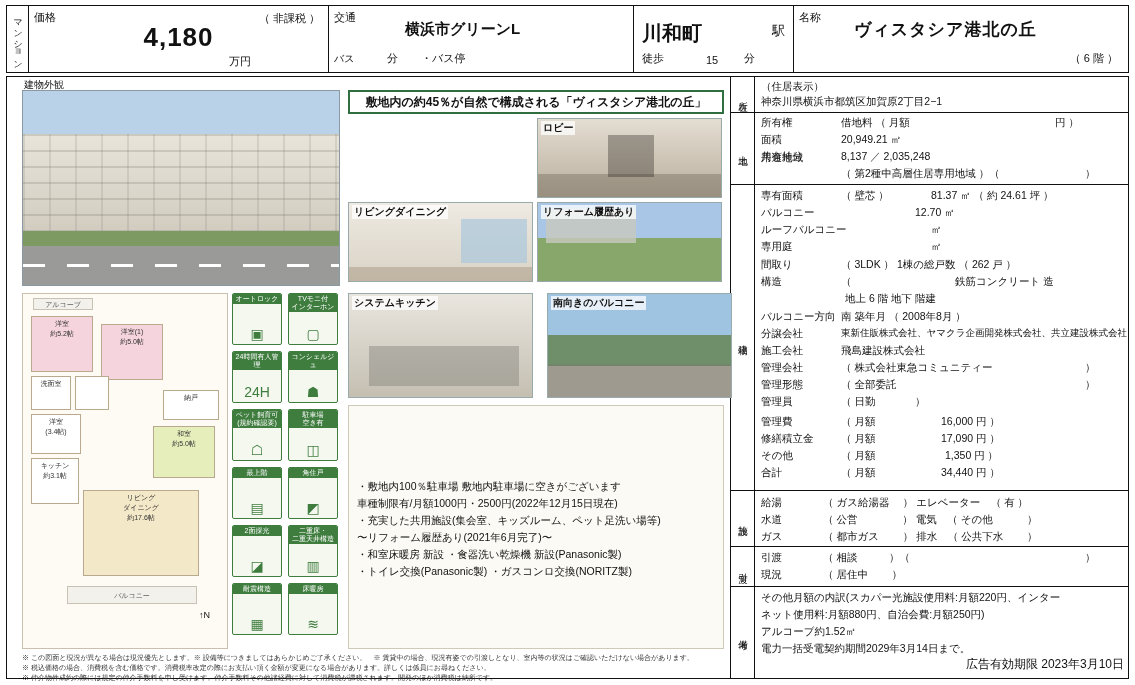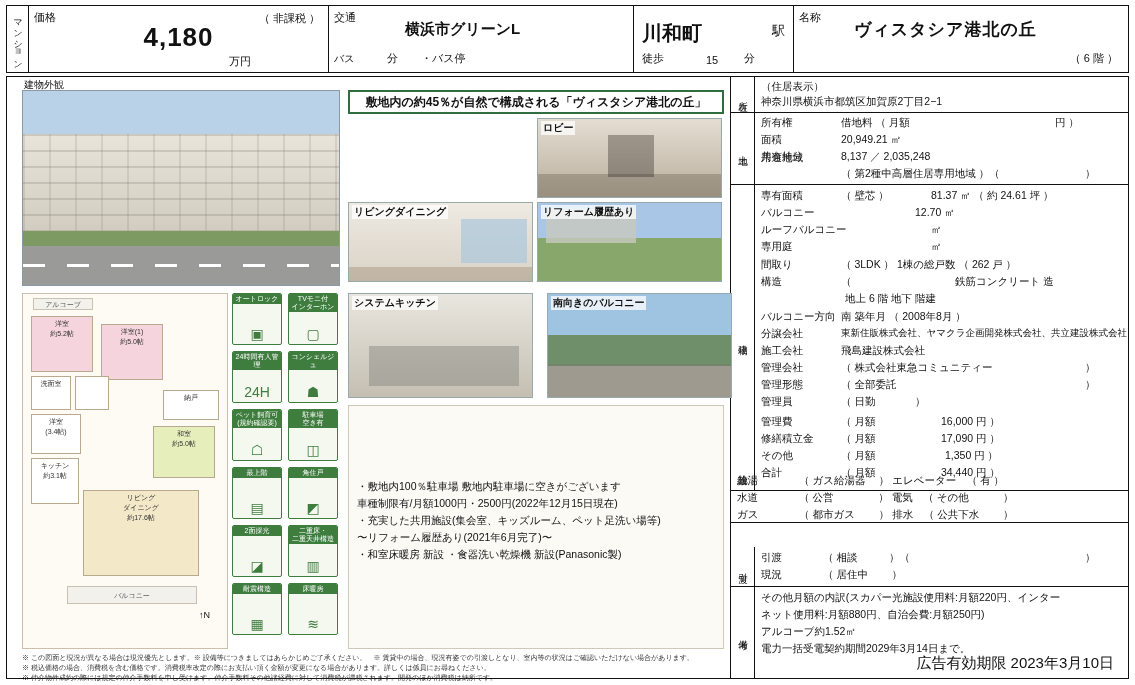--- a/index.html
+++ b/index.html
@@ -101,21 +101,21 @@
   .plan-notes { position:absolute; left:12px; top:360px; width:702px; font-size:7px; line-height:1.45; color:#333; }
 
   
   .rrow { position:absolute; left:0; width:100%; border-bottom:1px solid #111; display:flex; }
   .rlab { width:24px; border-right:1px solid #111; display:flex; align-items:center; justify-content:center; font-size:9.5px; }
   .rlab span { writing-mode:vertical-rl; letter-spacing:1px; }
   .rbody { flex:1; position:relative; }
   .line { position:absolute; left:6px; font-size:10.5px; white-space:nowrap; }
   .sub { position:absolute; left:46px; font-size:10.5px; white-space:nowrap; }
 
-  .ad-date { position:absolute; right:14px; bottom:6px; font-size:15px; }
+  .ad-date { position:absolute; right:4px; bottom:6px; font-size:12px; }
 </style>
 </head>
 <body>
 
 <div class="sheet">
 
   <div class="topbar">
     <div class="vlabel">
         <span>マンション</span>
       </div>
@@ -266,20 +266,21 @@
             <div class="blk" style="position:absolute;left:0;top:70px;width:185px;height:35px;background:rgba(120,115,105,.4);"></div>
           </div>
 
           <div class="spec-box">
             <div class="spec-list">
               <div>・敷地内100％駐車場  敷地内駐車場に空きがございます</div>
               <div>車種制限有/月額1000円・2500円(2022年12月15日現在)</div>
               <div>・充実した共用施設(集会室、キッズルーム、ペット足洗い場等)</div>
               <div>〜リフォーム履歴あり(2021年6月完了)〜</div>
               <div>・和室床暖房 新設  ・食器洗い乾燥機 新設(Panasonic製)</div>
+              <div>・トイレ交換(Panasonic製) ・ガスコンロ交換(NORITZ製)</div>
             </div>
           </div>
         </div>
 
         <div class="plan-notes">
           <div>※ この図面と現況が異なる場合は現況優先とします。※ 設備等につきましてはあらかじめご了承ください。　※ 賃貸中の場合、現況有姿での引渡しとなり、室内等の状況はご確認いただけない場合があります。</div>
           <div>※ 税込価格の場合、消費税を含む価格です。消費税率改定の際にお支払い頂く金額が変更になる場合があります。詳しくは係員にお尋ねください。</div>
           <div>※ 仲介物件成約の際には規定の仲介手数料を申し受けます。仲介手数料その他諸経費に対して消費税が課税されます。開発のほか消費税は納所です。</div>
         </div>
       </div>
@@ -377,21 +378,21 @@
           <div class="line" style="top:264px;">その他</div>
           <div class="sub" style="top:264px;left:86px;">（   月額</div>
           <div class="sub" style="top:264px;left:190px;">1,350 円  ）</div>
 
           <div class="line" style="top:281px;">合計</div>
           <div class="sub" style="top:281px;left:86px;">（   月額</div>
           <div class="sub" style="top:281px;left:186px;">34,440 円  ）</div>
         </div>
       </div>
 
-      <div class="rrow" style="top:390px;height:56px;flex-direction:column;">
+      <div class="rrow" style="top:414px;height:56px;">
         <div class="rlab">
             <span>施設</span>
           </div>
         <div class="rbody">
           <div class="line" style="top:5px;">給湯</div>
           <div class="sub" style="top:5px;left:68px;">（  ガス給湯器　 ）  エレベーター　（  有  ）</div>
           <div class="line" style="top:22px;">水道</div>
           <div class="sub" style="top:22px;left:68px;">（  公営　　　　 ）  電気　（  その他　　　 ）</div>
           <div class="line" style="top:39px;">ガス</div>
           <div class="sub" style="top:39px;left:68px;">（  都市ガス　　 ）  排水　（  公共下水　　 ）</div>

